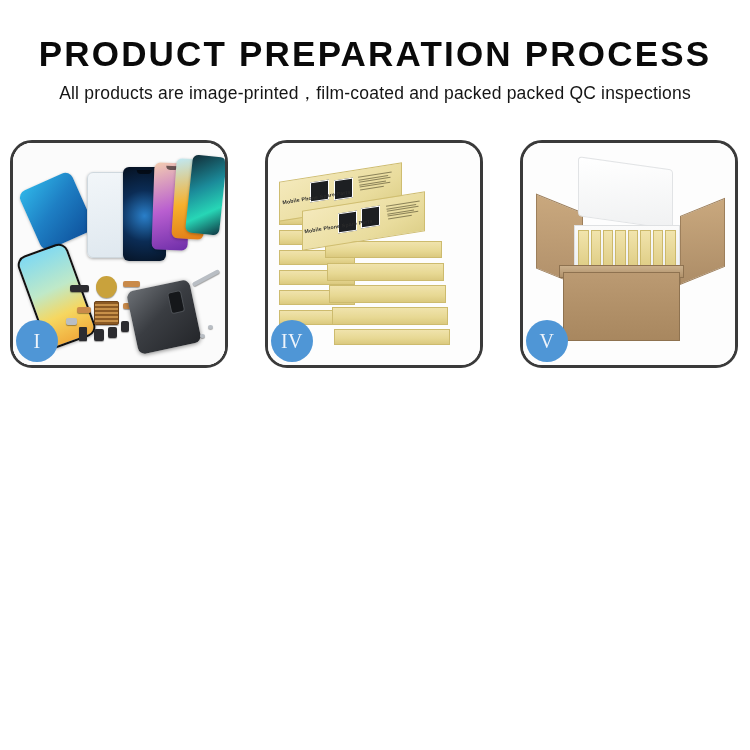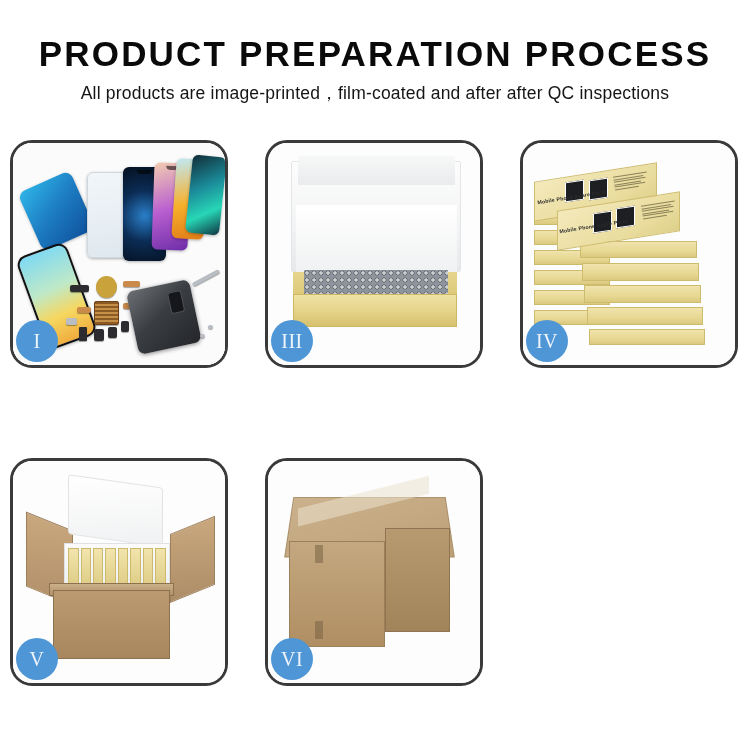--- a/index.html
+++ b/index.html
@@ -378,21 +378,21 @@
     background: rgba(120,98,68,.55);
   }
 </style>
 </head>
 <body>
 
 <div id="page">
 
   <div id="header">
     <h1 id="page-title">PRODUCT PREPARATION PROCESS</h1>
-    <p id="page-subtitle">All products are image-printed，film-coated and after after QC inspections</p>
+    <p id="page-subtitle">All products are image-printed，film-coated and packed packed QC inspections</p>
   </div>
 
   <div id="panel-grid">
 
     <div class="panel">
       <div class="panel-photo">
         <div class="p1-bg"></div>
 
         <div class="phone-tile pt-blue" style="left:7%; top:16%; width:27%; height:29%; transform:rotate(-24deg); border-radius:8px;"></div>
 
@@ -434,32 +434,20 @@
 
         <div class="chip silver" style="left:88%; top:86%; width:2.5%; height:2%; border-radius:50%;"></div>
         <div class="chip silver" style="left:92%; top:82%; width:2.5%; height:2%; border-radius:50%;"></div>
 
         <div class="chip silver" style="left:84%; top:60%; width:14%; height:2%; transform:rotate(-28deg);"></div>
       </div>
       <div class="step-badge">I</div>
     </div>
 
 
-    <div class="panel">
-      <div class="panel-photo">
-        <div class="p3-lid"></div>
-        <div class="p3-lidflap"></div>
-        <div class="p3-foamwhite"></div>
-        <div class="p3-boxleft"></div>
-        <div class="p3-boxright"></div>
-        <div class="p3-grayfoam"></div>
-        <div class="p3-boxfront"></div>
-      </div>
-      <div class="step-badge">III</div>
-    </div>
 
     <div class="panel">
       <div class="panel-photo">
         <div class="stack">
 
           <div class="sbox" style="left:5%;  top:30%; width:36%; height:7%;"></div>
           <div class="sbox" style="left:5%;  top:39%; width:36%; height:7%;"></div>
           <div class="sbox" style="left:5%;  top:48%; width:36%; height:7%;"></div>
           <div class="sbox" style="left:5%;  top:57%; width:36%; height:7%;"></div>
           <div class="sbox" style="left:5%;  top:66%; width:36%; height:7%;"></div>
@@ -516,26 +504,15 @@
             <i></i>
             <i></i>
             <i></i>
         </div>
         <div class="crt crt-rim"></div>
         <div class="crt crt-body"></div>
       </div>
       <div class="step-badge">V</div>
     </div>
 
-    <div class="panel">
-      <div class="panel-photo">
-        <div class="c6-top"></div>
-        <div class="c6-tape"></div>
-        <div class="c6-front"></div>
-        <div class="c6-side"></div>
-        <div class="c6-seam" style="left:22%; top:38%; width:4%; height:8%;"></div>
-        <div class="c6-seam" style="left:22%; top:72%; width:4%; height:8%;"></div>
-      </div>
-      <div class="step-badge">VI</div>
-    </div>
 
   </div>
 </div>
 
 </body></html>

